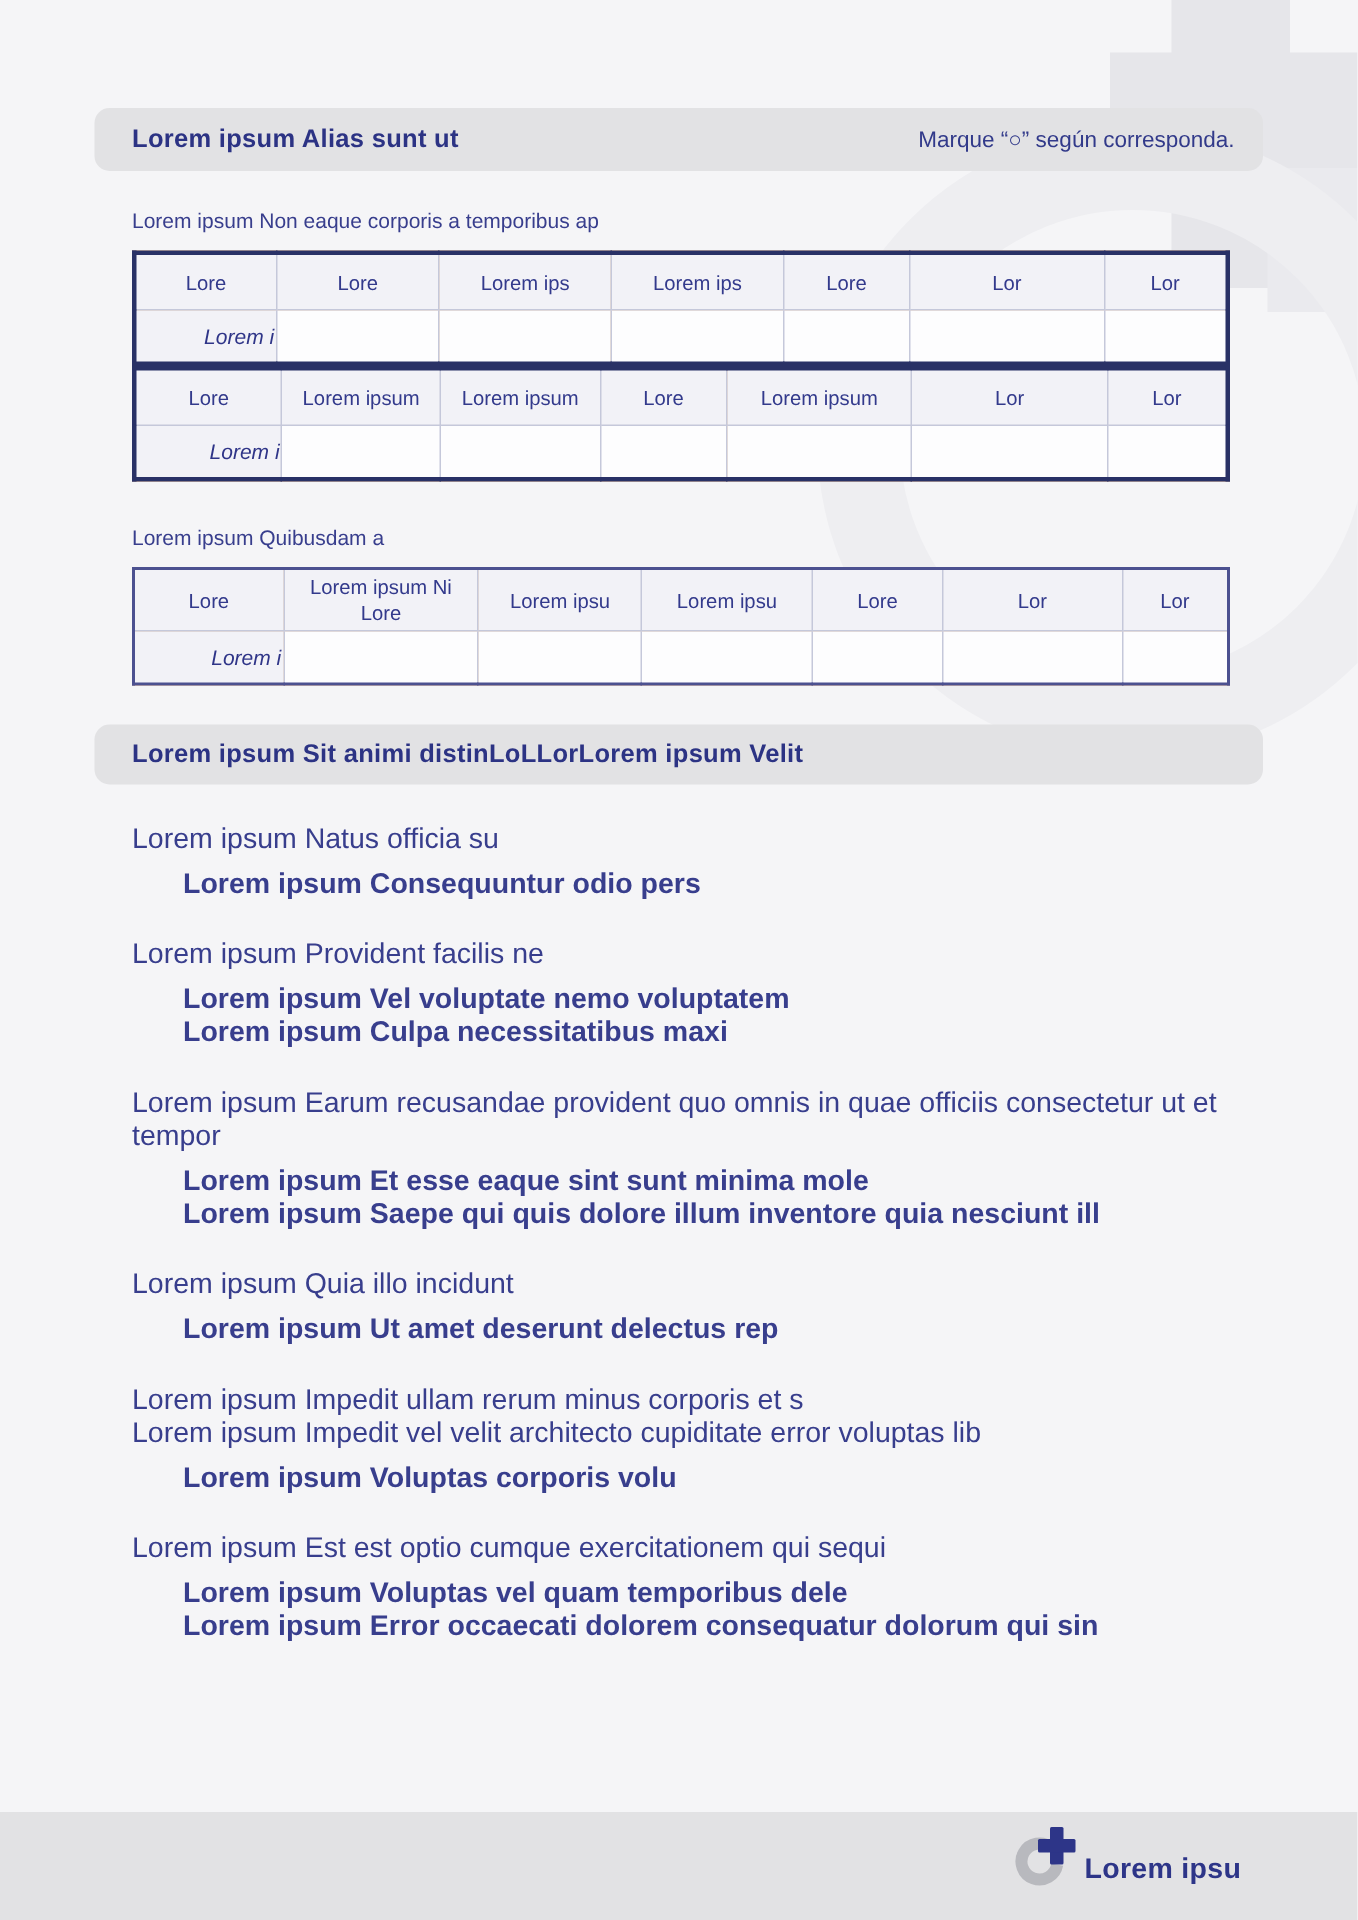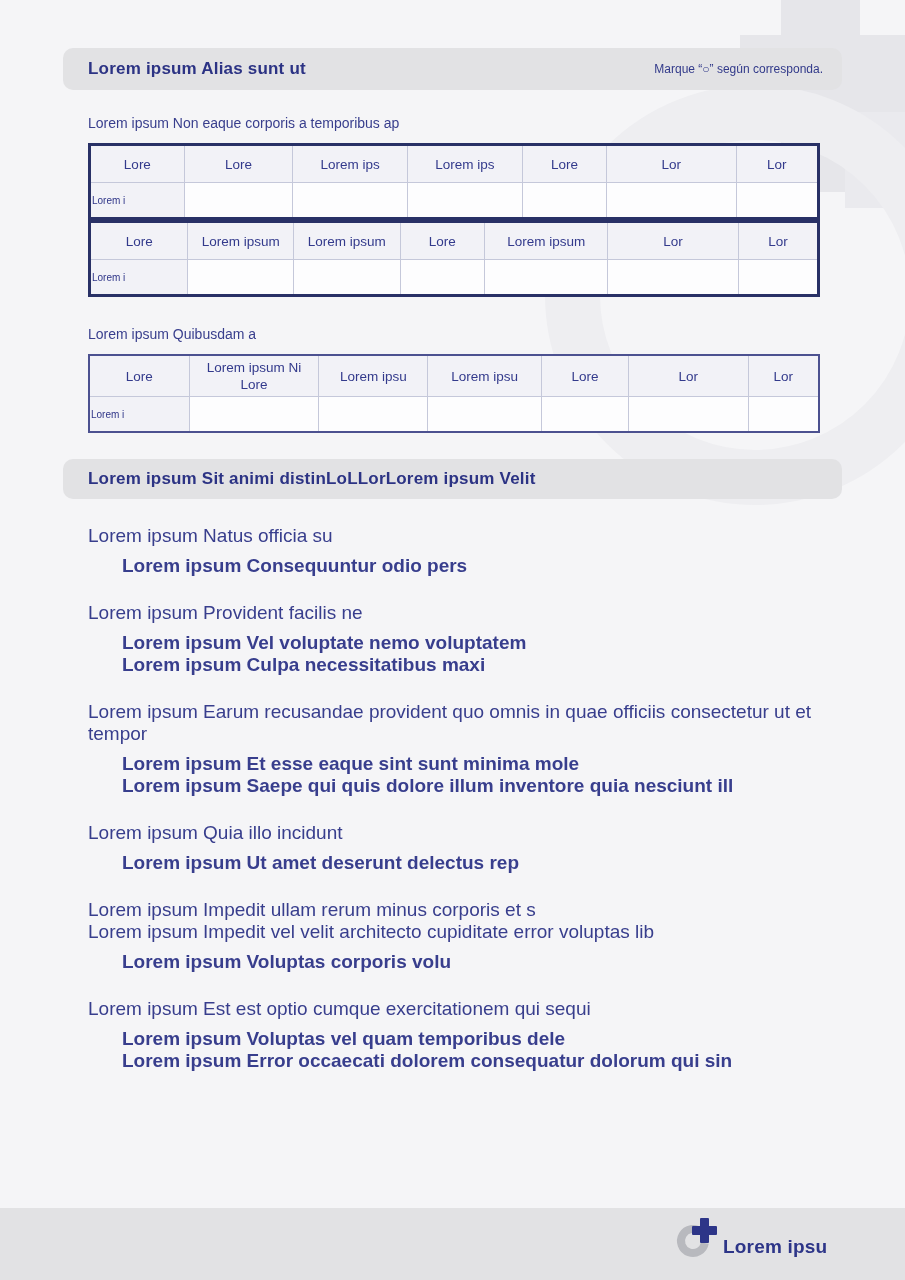--- a/index.html
+++ b/index.html
@@ -9,40 +9,40 @@
     font-family:"Liberation Sans", sans-serif;
   }
   
   .wm{position:absolute;z-index:0;}
   .wm-plus-v{left:781px;top:0;width:79px;height:192px;background:#e6e6ea;}
   .wm-plus-h{left:740px;top:35px;width:165px;height:77px;background:#e6e6ea;}
   .wm-plus-v2{left:845px;top:112px;width:60px;height:96px;background:#eaeaee;}
   .wm-ring{left:545px;top:85px;width:420px;height:420px;border-radius:50%;
     border:55px solid #eeeef1;box-sizing:border-box;background:transparent;}
   
-  .content{position:relative;z-index:1;padding-top:48px;}
+  .content{position:relative;z-index:1;padding-top:72px;}
   .bar{
     margin-left:63px;width:779px;height:42px;background:#e2e2e4;border-radius:10px;
     display:flex;align-items:center;justify-content:space-between;
     padding:0 19px 0 25px;box-sizing:border-box;
   }
   .bar .title{font-size:17px;font-weight:bold;color:#2c3384;letter-spacing:0.2px;}
-  .bar .note{font-size:12px;color:#323a8a;}
+  .bar .note{font-size:15px;color:#323a8a;}
   .bar2{margin-top:26px;height:40px;text-align:right;}
   .section{margin-left:88px;width:732px;}
   .section-label{font-size:14px;color:#383e8d;line-height:18px;margin-bottom:11px;}
   .mt1{margin-top:24px;} .mt2{margin-top:26px;} .mt3{margin-top:28px;}
   table.qtable{width:732px;border-collapse:collapse;border:3px solid #293166;background:#fdba74;}
   table.qtable.t3{border:2px solid #4c5190;}
   .qtable th{
     height:30px;font-size:13.5px;font-weight:normal;color:#333a8c;background:#f2f2f7;
     border:1px solid #c5c8da;padding:3px 4px;text-align:center;line-height:17px;
   }
   .qtable td{height:32px;border:1px solid #c5c8da;background:#fdfdfe;
-    font-size:10px;color:#2f3588;text-align:left;}
+    font-size:14px;color:#2f3588;text-align:right;font-style:italic;}
   .qtable td.rowlabel{background:#f2f2f7;}
   
   .list{margin:26px 0 0 88px;width:745px;font-size:19px;color:#383e8d;}
   .group{margin-bottom:25px;}
   .group .head{line-height:22px;}
   .subs{margin-top:8px;margin-left:34px;font-weight:bold;}
   .subs .sub{line-height:22px;}
   
   .footer-band{position:absolute;left:0;bottom:0;width:905px;height:72px;background:#e2e2e4;z-index:2;}
   .brand{position:absolute;left:674px;top:6px;display:flex;align-items:flex-start;}

